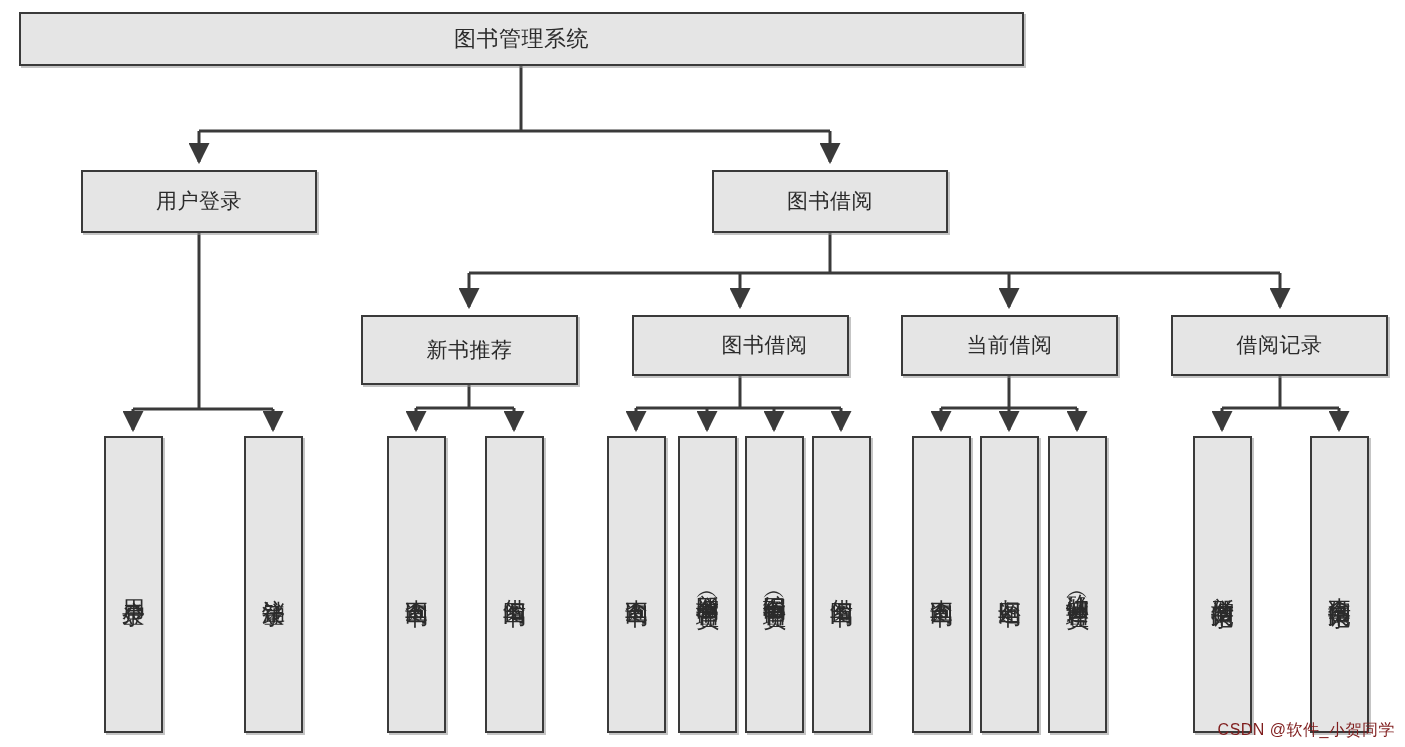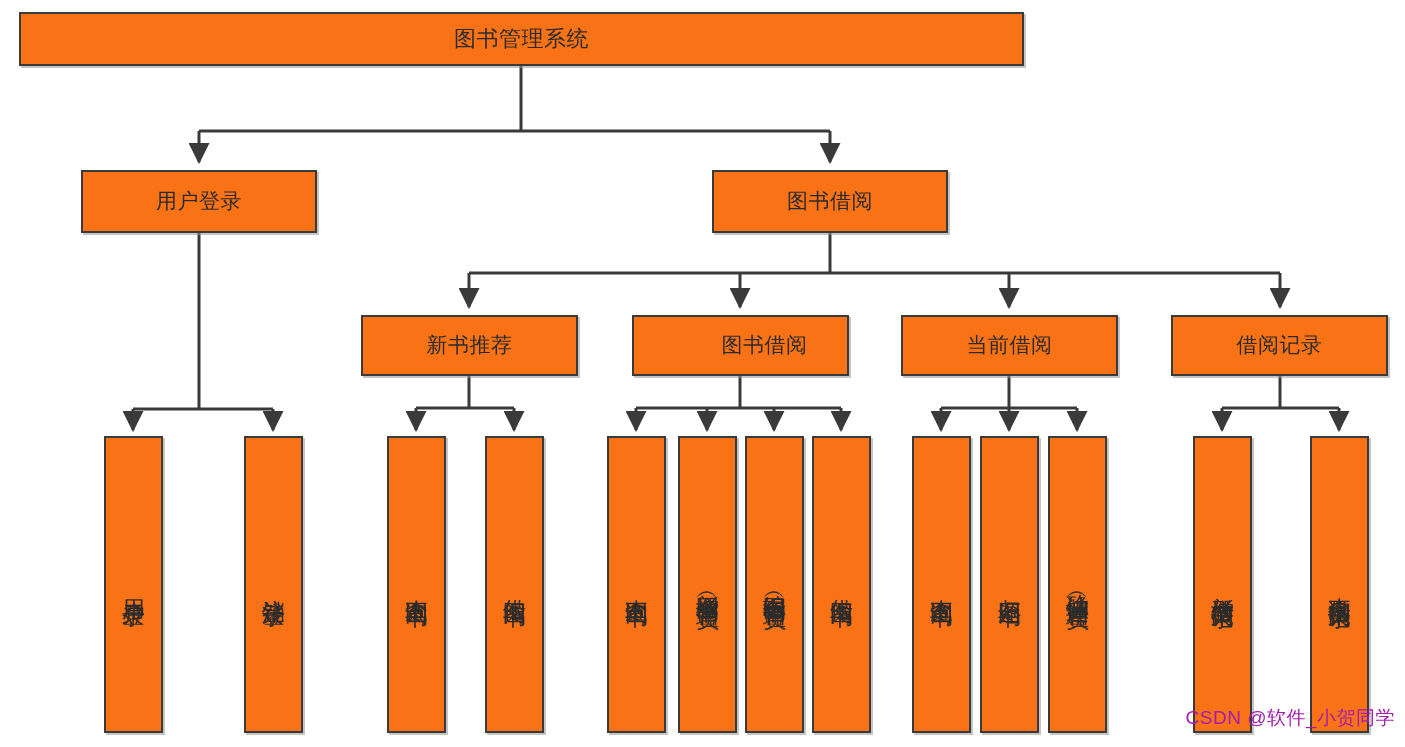--- a/index.html
+++ b/index.html
@@ -21,21 +21,21 @@
   svg.wires {
     position: absolute;
     left: 0;
     top: 0;
     width: 1405px;
     height: 747px;
   }
   .node {
     position: absolute;
     box-sizing: border-box;
-    background: #f97316;
+    background: #e5e5e5;
     border: 2px solid #3a3a3a;
     box-shadow: 2px 2px 0 0 rgba(150,150,150,0.55);
     display: flex;
     align-items: center;
     justify-content: center;
     z-index: 2;
   }
   .node-label {
     color: #2b2b2b;
     text-align: center;
@@ -57,23 +57,23 @@
     writing-mode: vertical-rl;
     text-orientation: upright;
     font-size: 23px;
     line-height: 1.0;
     letter-spacing: 2px;
     white-space: normal;
   }
   .watermark {
     position: absolute;
     right: 10px;
-    bottom: 16px;
-    font-size: 19px;
-    color: #a21caf;
+    bottom: 6px;
+    font-size: 16px;
+    color: #7f1d1d;
     letter-spacing: 0.5px;
     z-index: 3;
     user-select: none;
     pointer-events: none;
   }
 </style>
 </head>
 <body>
 
 <div id="diagram-root">
@@ -132,21 +132,21 @@
     <span class="node-label">图书管理系统</span>
   </div>
 
   <div class="node h" style="left:81px; top:170px; width:236px; height:63px;">
     <span class="node-label">用户登录</span>
   </div>
   <div class="node h" style="left:712px; top:170px; width:236px; height:63px;">
     <span class="node-label">图书借阅</span>
   </div>
 
-  <div class="node h" style="left:361px; top:315px; width:217px; height:61px;justify-content:center;">
+  <div class="node h" style="left:361px; top:315px; width:217px; height:70px;justify-content:center;">
     <span class="node-label">新书推荐</span>
   </div>
   <div class="node h" style="left:632px; top:315px; width:217px; height:61px;padding-left:48px;">
     <span class="node-label">图书借阅</span>
   </div>
   <div class="node h" style="left:1171px; top:315px; width:217px; height:61px;">
     <span class="node-label">借阅记录</span>
   </div>
   <div class="node h" style="left:901px; top:315px; width:217px; height:61px;">
     <span class="node-label">当前借阅</span>

